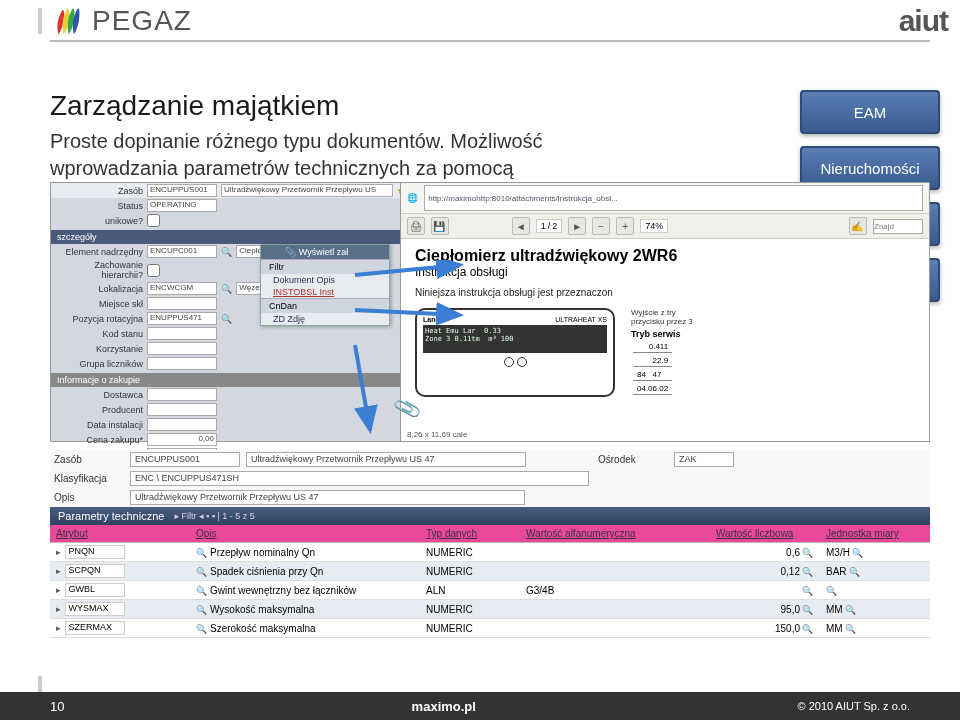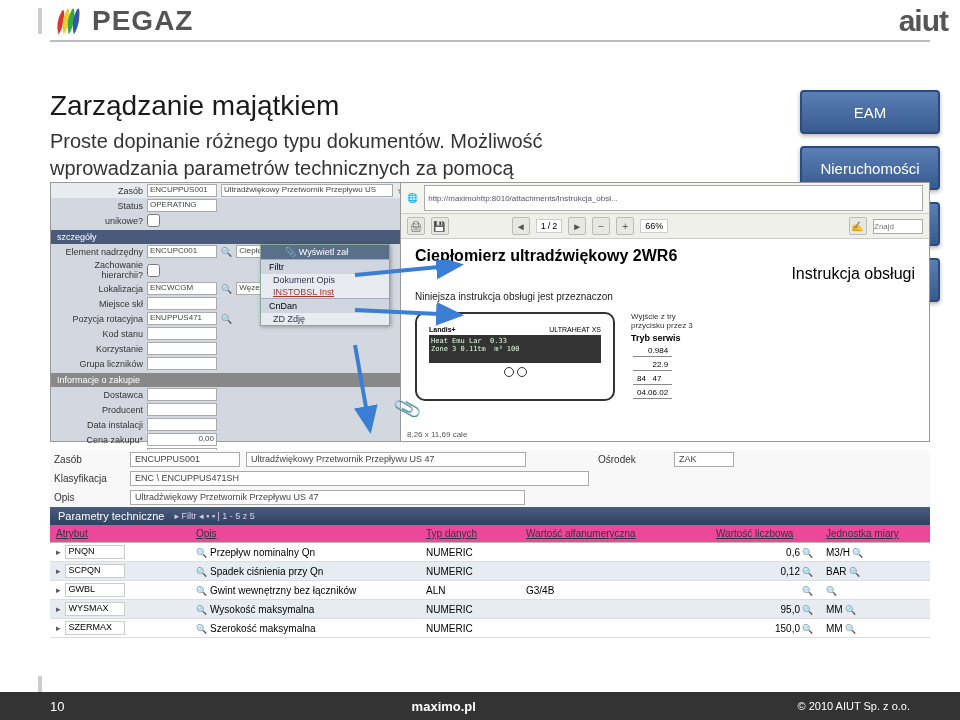--- a/index.html
+++ b/index.html
@@ -1,21 +1,21 @@
 <!DOCTYPE html>
 <html><head>
 <meta charset="utf-8">
 <style>
   * { box-sizing: border-box; margin: 0; padding: 0; }
   body { font-family: Arial, sans-serif; width: 960px; height: 720px; background: white; position: relative; overflow: hidden; }
   
   .header { display: flex; justify-content: space-between; align-items: flex-start; padding: 4px 12px 0 50px; }
   .logo-area { display: flex; align-items: center; gap: 8px; }
   .pegaz-logo { width: 34px; height: 34px; }
-  .pegaz-text { font-size: 28px; font-weight: bold; color: #555; letter-spacing: 1px; }
+  .pegaz-text { font-size: 28px; font-weight: normal; color: #555; letter-spacing: 1px; }
   .aiut-text { font-size: 30px; font-weight: 900; color: #555; letter-spacing: -1px; }
   .header-bar { position: absolute; left: 50px; top: 40px; width: 880px; height: 2px; background: #bbb; }
   .accent-bar { position: absolute; left: 38px; top: 8px; width: 4px; height: 26px; background: #ccc; }
   
   .content { padding: 52px 20px 0 50px; display: flex; }
   .text-col { flex: 1; }
   .title { font-size: 28px; color: #1a1a1a; margin-bottom: 6px; }
   .desc { font-size: 20px; color: #333; line-height: 1.35; max-width: 560px; }
   
   .chips-col { display: flex; flex-direction: column; gap: 12px; margin-left: 20px; }
@@ -29,24 +29,24 @@
   .s1-sec.gray { background: #888; }
   
   .shot2 { position: absolute; left: 400px; top: 182px; width: 530px; height: 260px; background: white; border: 1px solid #999; font-size: 9px; }
   .s2-url { background: #f5f5f0; padding: 2px 6px; display: flex; gap: 6px; align-items: center; border-bottom: 1px solid #ccc; }
   .s2-url input { font-size: 8px; height: 15px; flex: 1; border: 1px solid #aaa; padding: 12px 3px; color: #556; }
   .s2-tb { background: #f0f0eb; padding: 3px 6px; display: flex; gap: 6px; align-items: center; border-bottom: 1px solid #ccc; }
   .tb-ico { width: 18px; height: 18px; background: #e8e8e3; border: 1px solid #bbb; border-radius: 2px; display: flex; align-items: center; justify-content: center; font-size: 10px; color: #555; }
   .tb-pages { display: flex; gap: 2px; align-items: center; border: 1px solid #ccc; padding: 1px 4px; background: white; font-size: 9px; }
   .s2-body { padding: 8px 14px; }
   .s2-title { font-size: 16px; font-weight: bold; }
-  .s2-sub { font-size: 16px; margin-bottom: 8px; text-align: right; }
+  .s2-sub { font-size: 12px; margin-bottom: 8px; }
   .s2-intro { font-size: 10px; color: #222; margin-bottom: 10px; }
   .s2-meter { display: flex; gap: 16px; }
-  .meter-box { width: 200px; border: 2px solid #333; border-radius: 10px; padding: 12px; font-size: 7px; }
+  .meter-box { width: 200px; border: 2px solid #333; border-radius: 10px; padding: 6px; font-size: 7px; }
   .meter-lcd { background: #333; color: #dfd; padding: 2px; margin: 2px 0; font-family: monospace; font-size: 7px; height: 28px; }
   .reads { font-size: 8px; }
   .reads td { border-bottom: 1px solid #888; padding: 1px 4px; }
   .paper-clip { position: absolute; left: -6px; bottom: 20px; font-size: 20px; color: #888; transform: rotate(-20deg); }
   .shot2-footer { position: absolute; bottom: 2px; left: 6px; font-size: 8px; color: #555; }
   
   .links-popup { position: absolute; left: 260px; top: 244px; width: 130px; background: #e8ebef; border: 1px solid #8a9; font-size: 9px; box-shadow: 1px 1px 4px rgba(0,0,0,0.3); z-index: 5; }
   .links-popup .hdr { background: #5a6f8a; color: white; padding: 2px 24px; }
   .links-popup .sec { background: #cfd6e0; padding: 2px 8px; border-top: 1px solid #aab; }
   .links-popup .itm { padding: 1px 12px; color: #335; }
@@ -231,21 +231,21 @@
     <div style="flex:0.3"></div>
     <div class="tb-ico">◄</div>
     <div class="tb-pages">
       <span>1</span>
       <span>/</span>
       <span>2</span>
     </div>
     <div class="tb-ico">►</div>
     <div class="tb-ico">−</div>
     <div class="tb-ico">+</div>
-    <span class="tb-pages">66%</span>
+    <span class="tb-pages">74%</span>
     <div style="flex:1"></div>
     <div class="tb-ico">✍</div>
     <input style="width: 50px; font-size: 8px; height: 15px; border: 1px solid rgb(170, 170, 170);" placeholder="Znajd">
   </div>
   <div class="s2-body">
     <div class="s2-title">Ciepłomierz ultradźwiękowy 2WR6</div>
     <div class="s2-sub">Instrukcja obsługi</div>
     <div class="s2-intro">Niniejsza instrukcja obsługi jest przeznaczon</div>
     <div class="s2-meter">
       <div class="meter-box">
@@ -258,21 +258,21 @@
           <span style="width:10px;height:10px;border:1px solid #333;border-radius:50%"></span>
           <span style="width:10px;height:10px;border:1px solid #333;border-radius:50%"></span>
         </div>
       </div>
       <div>
         <div class="reads" style="font-size:8px;color:#333"><span>Wyjście z try</span><br><span>przycisku przez 3</span></div>
         <div style="font-weight:bold;font-size:9px;margin-top:3px">Tryb serwis</div>
         <table class="reads">
           <tbody>
               <tr>
-                <td class="num-right">0.984</td>
+                <td class="num-right">0.411</td>
               </tr>
           <tr>
                 <td class="num-right">22.9</td>
               </tr>
           <tr>
                 <td><span>84</span>&nbsp;&nbsp;&nbsp;<span>47</span></td>
               </tr>
           <tr>
                 <td class="num-right">04.06.02</td>
               </tr>

